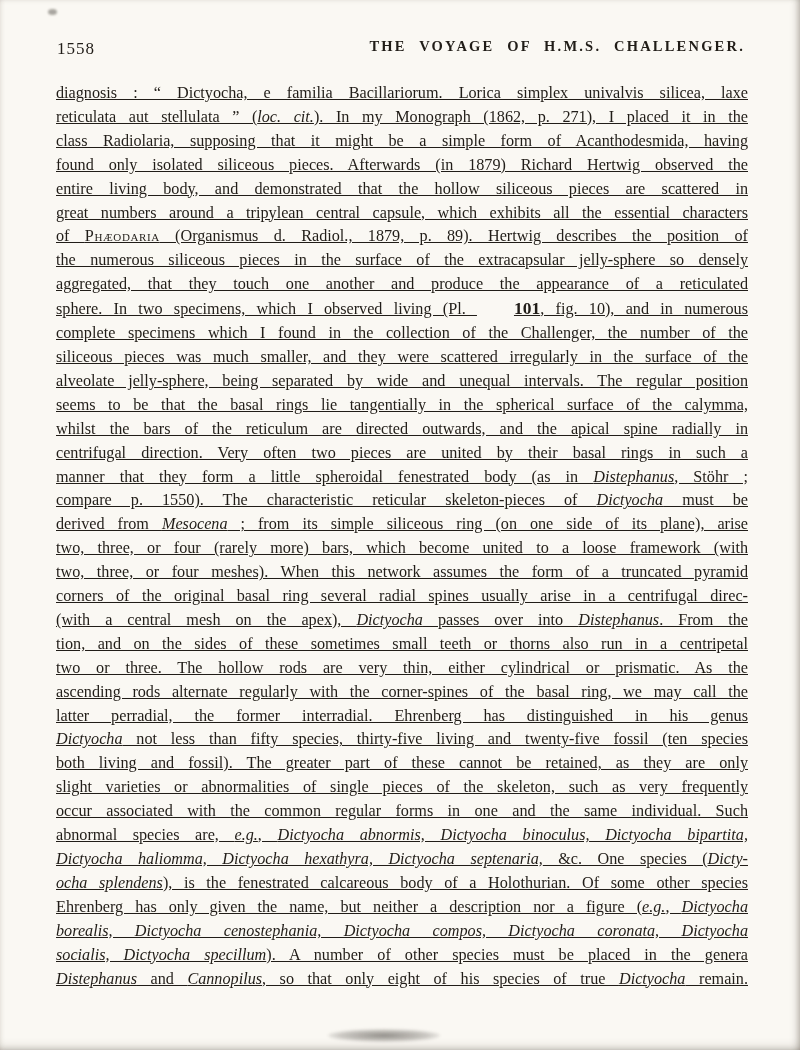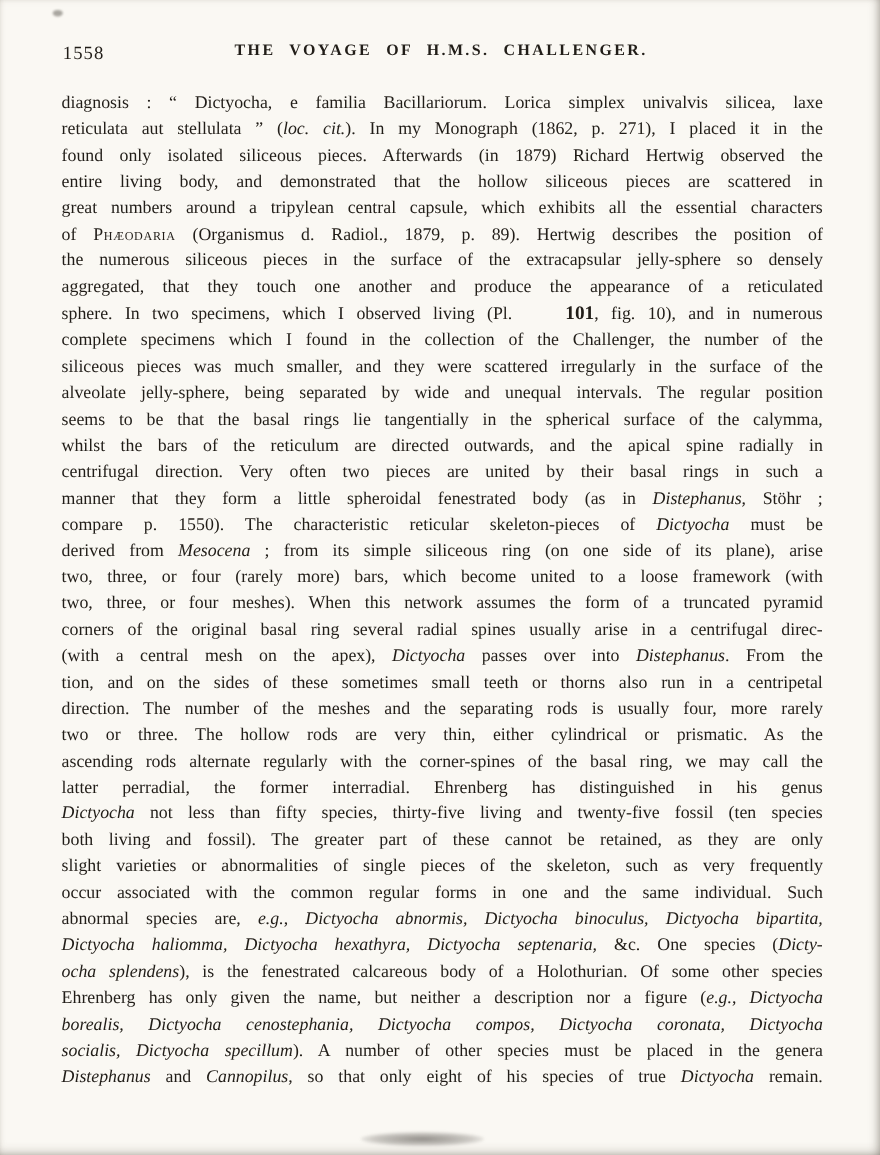--- a/index.html
+++ b/index.html
@@ -23,32 +23,33 @@
     position: absolute;
     top: 38px; left: 57px; right: 55px;
     height: 24px;
   }
   .page-number {
     position: absolute; left: 0; top: 1px;
     font-size: 17px; letter-spacing: 1px;
   }
   .running-title {
     display: block;
-    text-align: center;
+    text-align: right;
     font-size: 14.5px;
     font-weight: bold;
     letter-spacing: 2.2px;
     word-spacing: 7px;
   }
   .page-body {
     position: absolute;
     top: 82px; left: 56px; width: 692px;
     font-size: 16.2px;
     line-height: 23.9px;
     text-rendering: optimizeLegibility;
+    text-decoration: underline;
   }
   .line {
     text-align: justify;
     text-align-last: justify;
   }
   .i  { font-style: italic; }
   .b  { font-weight: bold; font-size: 17.5px; margin-left: 37px; }
   .sc { font-variant: small-caps; letter-spacing: .6px; }
   .smudge {
     position: absolute;
@@ -72,20 +73,21 @@
 
 <div class="page">
   <div class="speck"></div>
   <div class="header">
     <span class="page-number">1558</span>
     <span class="running-title">THE VOYAGE OF H.M.S. CHALLENGER.</span>
   </div>
   <div class="page-body">
       <div class="line"><span>diagnosis : “ Dictyocha, e familia Bacillariorum.  Lorica simplex univalvis silicea, laxe</span></div>
       <div class="line"><span>reticulata aut stellulata ” (</span><span class="i">loc. cit.</span><span>).  In my Monograph (1862, p. 271), I placed it in the</span></div>
+      <div class="line"><span>class Radiolaria, supposing that it might be a simple form of Acanthodesmida, having</span></div>
       <div class="line"><span>found only isolated siliceous pieces.  Afterwards (in 1879) Richard Hertwig observed the</span></div>
       <div class="line"><span>entire living body, and demonstrated that the hollow siliceous pieces are scattered in</span></div>
       <div class="line"><span>great numbers around a tripylean central capsule, which exhibits all the essential characters</span></div>
       <div class="line"><span>of </span><span class="sc">Phæodaria</span><span> (Organismus d. Radiol., 1879, p. 89).  Hertwig describes the position of</span></div>
       <div class="line"><span>the numerous siliceous pieces in the surface of the extracapsular jelly-sphere so densely</span></div>
       <div class="line"><span>aggregated, that they touch one another and produce the appearance of a reticulated</span></div>
       <div class="line"><span>sphere.  In two specimens, which I observed living (Pl. </span><span class="b">101</span><span>, fig. 10), and in numerous</span></div>
       <div class="line"><span>complete specimens which I found in the collection of the Challenger, the number of the</span></div>
       <div class="line"><span>siliceous pieces was much smaller, and they were scattered irregularly in the surface of the</span></div>
       <div class="line"><span>alveolate jelly-sphere, being separated by wide and unequal intervals.  The regular position</span></div>
@@ -93,21 +95,20 @@
       <div class="line"><span>whilst the bars of the reticulum are directed outwards, and the apical spine radially in</span></div>
       <div class="line"><span>centrifugal direction.  Very often two pieces are united by their basal rings in such a</span></div>
       <div class="line"><span>manner that they form a little spheroidal fenestrated body (as in </span><span class="i">Distephanus</span><span>, Stöhr ;</span></div>
       <div class="line"><span>compare p. 1550).  The characteristic reticular skeleton-pieces of </span><span class="i">Dictyocha</span><span> must be</span></div>
       <div class="line"><span>derived from </span><span class="i">Mesocena</span><span> ; from its simple siliceous ring (on one side of its plane), arise</span></div>
       <div class="line"><span>two, three, or four (rarely more) bars, which become united to a loose framework (with</span></div>
       <div class="line"><span>two, three, or four meshes).  When this network assumes the form of a truncated pyramid</span></div>
       <div class="line"><span>corners of the original basal ring several radial spines usually arise in a centrifugal direc-</span></div>
       <div class="line"><span>(with a central mesh on the apex), </span><span class="i">Dictyocha</span><span> passes over into </span><span class="i">Distephanus</span><span>.  From the</span></div>
       <div class="line"><span>tion, and on the sides of these sometimes small teeth or thorns also run in a centripetal</span></div>
-      <div class="line"><span>direction.  The number of the meshes and the separating rods is usually four, more rarely</span></div>
       <div class="line"><span>two or three.  The hollow rods are very thin, either cylindrical or prismatic.  As the</span></div>
       <div class="line"><span>ascending rods alternate regularly with the corner-spines of the basal ring, we may call the</span></div>
       <div class="line"><span>latter perradial, the former interradial.  Ehrenberg has distinguished in his genus</span></div>
       <div class="line"><span class="i">Dictyocha</span><span> not less than fifty species, thirty-five living and twenty-five fossil (ten species</span></div>
       <div class="line"><span>both living and fossil).  The greater part of these cannot be retained, as they are only</span></div>
       <div class="line"><span>slight varieties or abnormalities of single pieces of the skeleton, such as very frequently</span></div>
       <div class="line"><span>occur associated with the common regular forms in one and the same individual.  Such</span></div>
       <div class="line"><span>abnormal species are, </span><span class="i">e.g.</span><span>, </span><span class="i">Dictyocha abnormis, Dictyocha binoculus, Dictyocha bipartita,</span></div>
       <div class="line"><span class="i">Dictyocha haliomma, Dictyocha hexathyra, Dictyocha septenaria,</span><span> &amp;c.  One species (</span><span class="i">Dicty-</span></div>
       <div class="line"><span class="i">ocha splendens</span><span>), is the fenestrated calcareous body of a Holothurian.  Of some other species</span></div>

